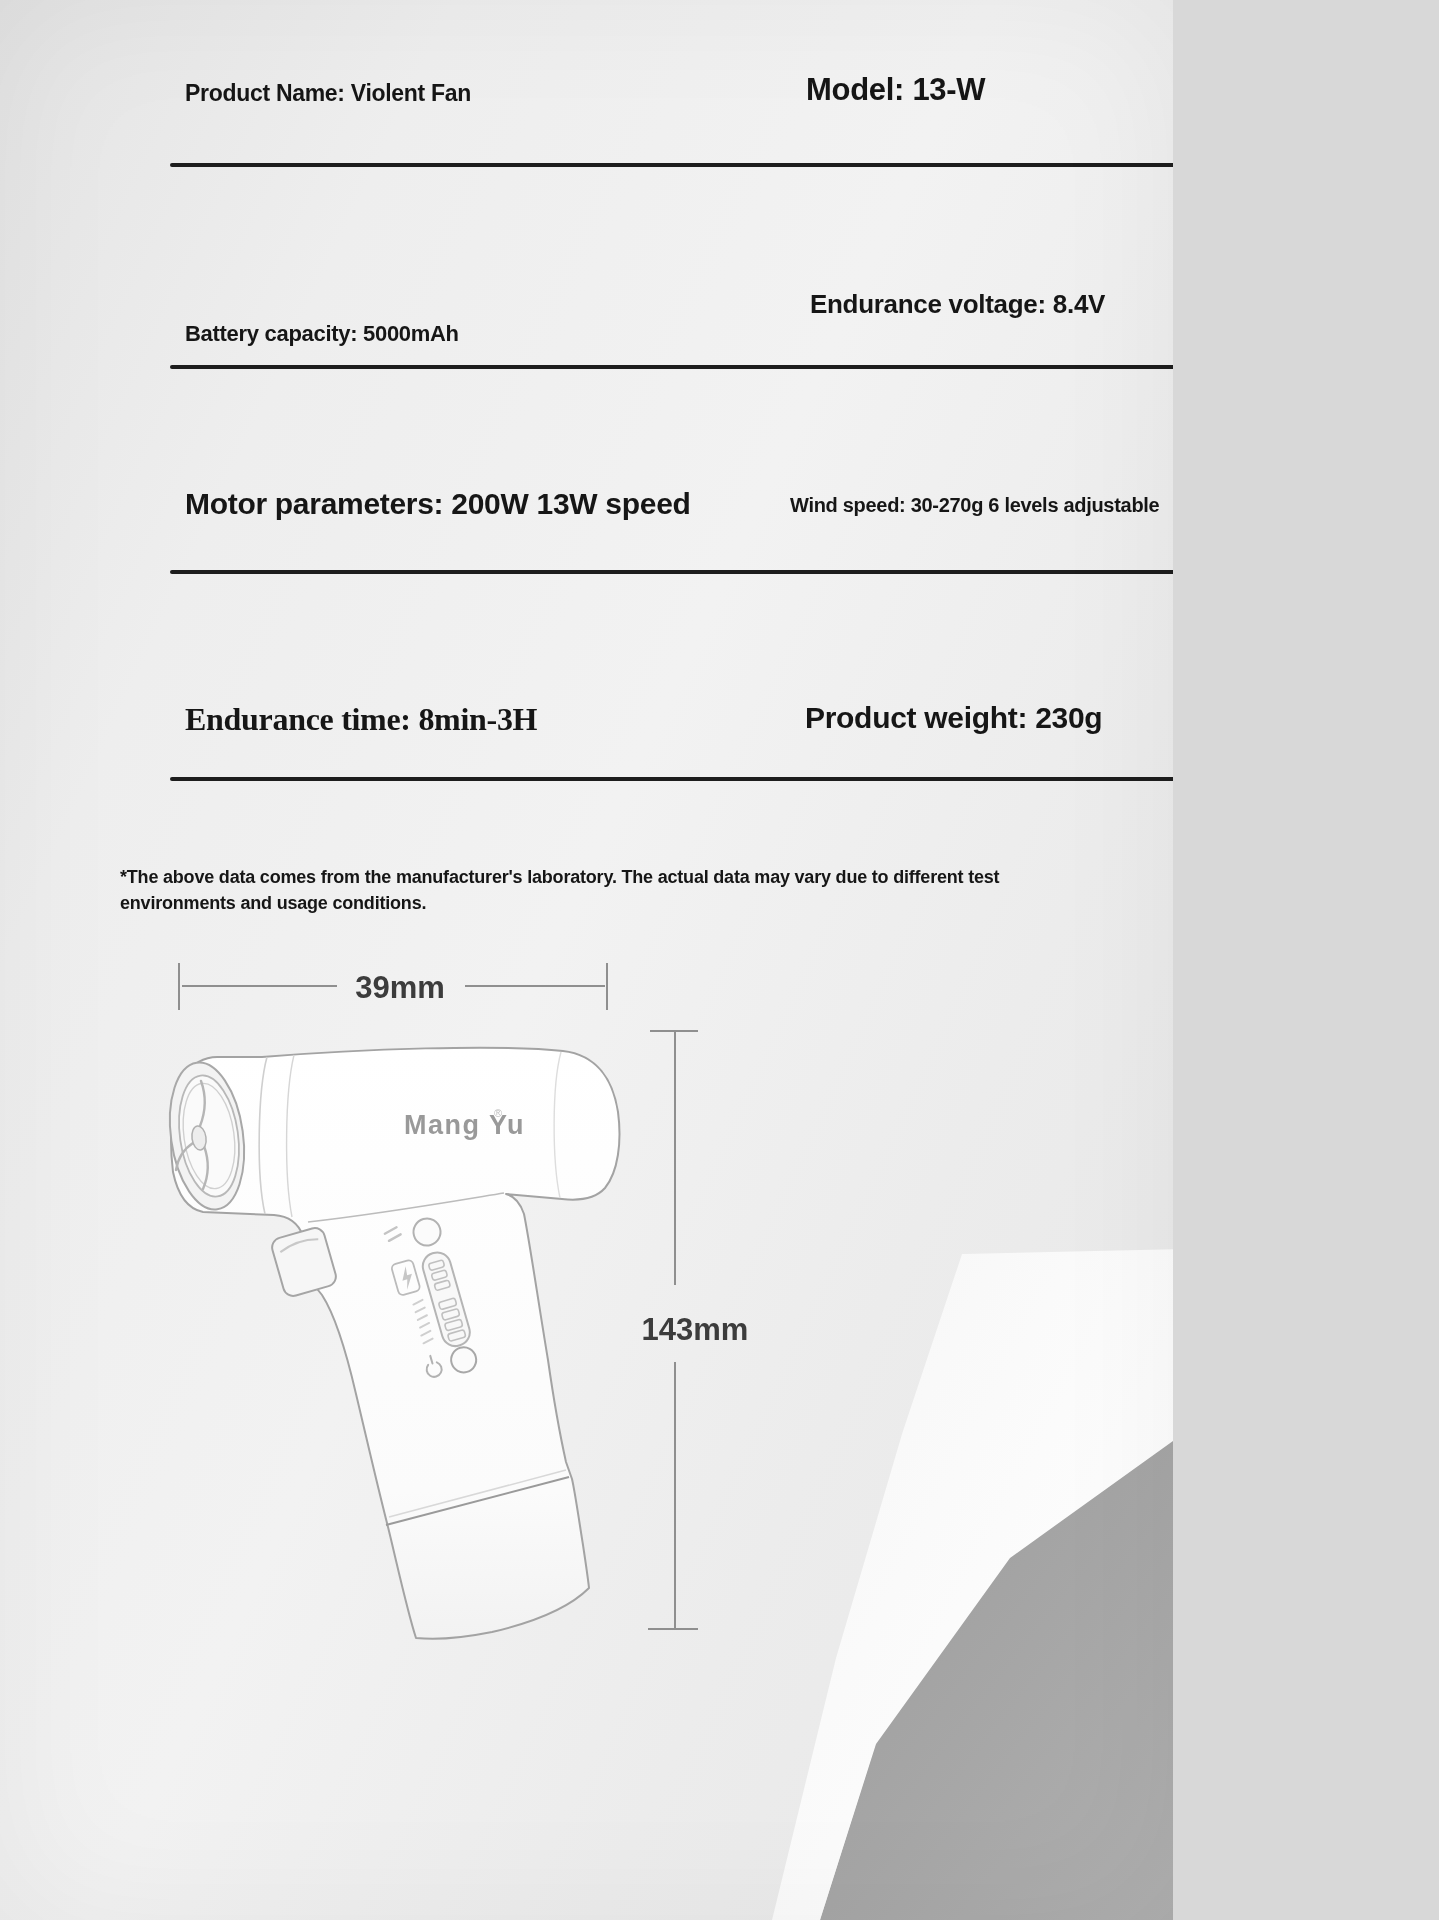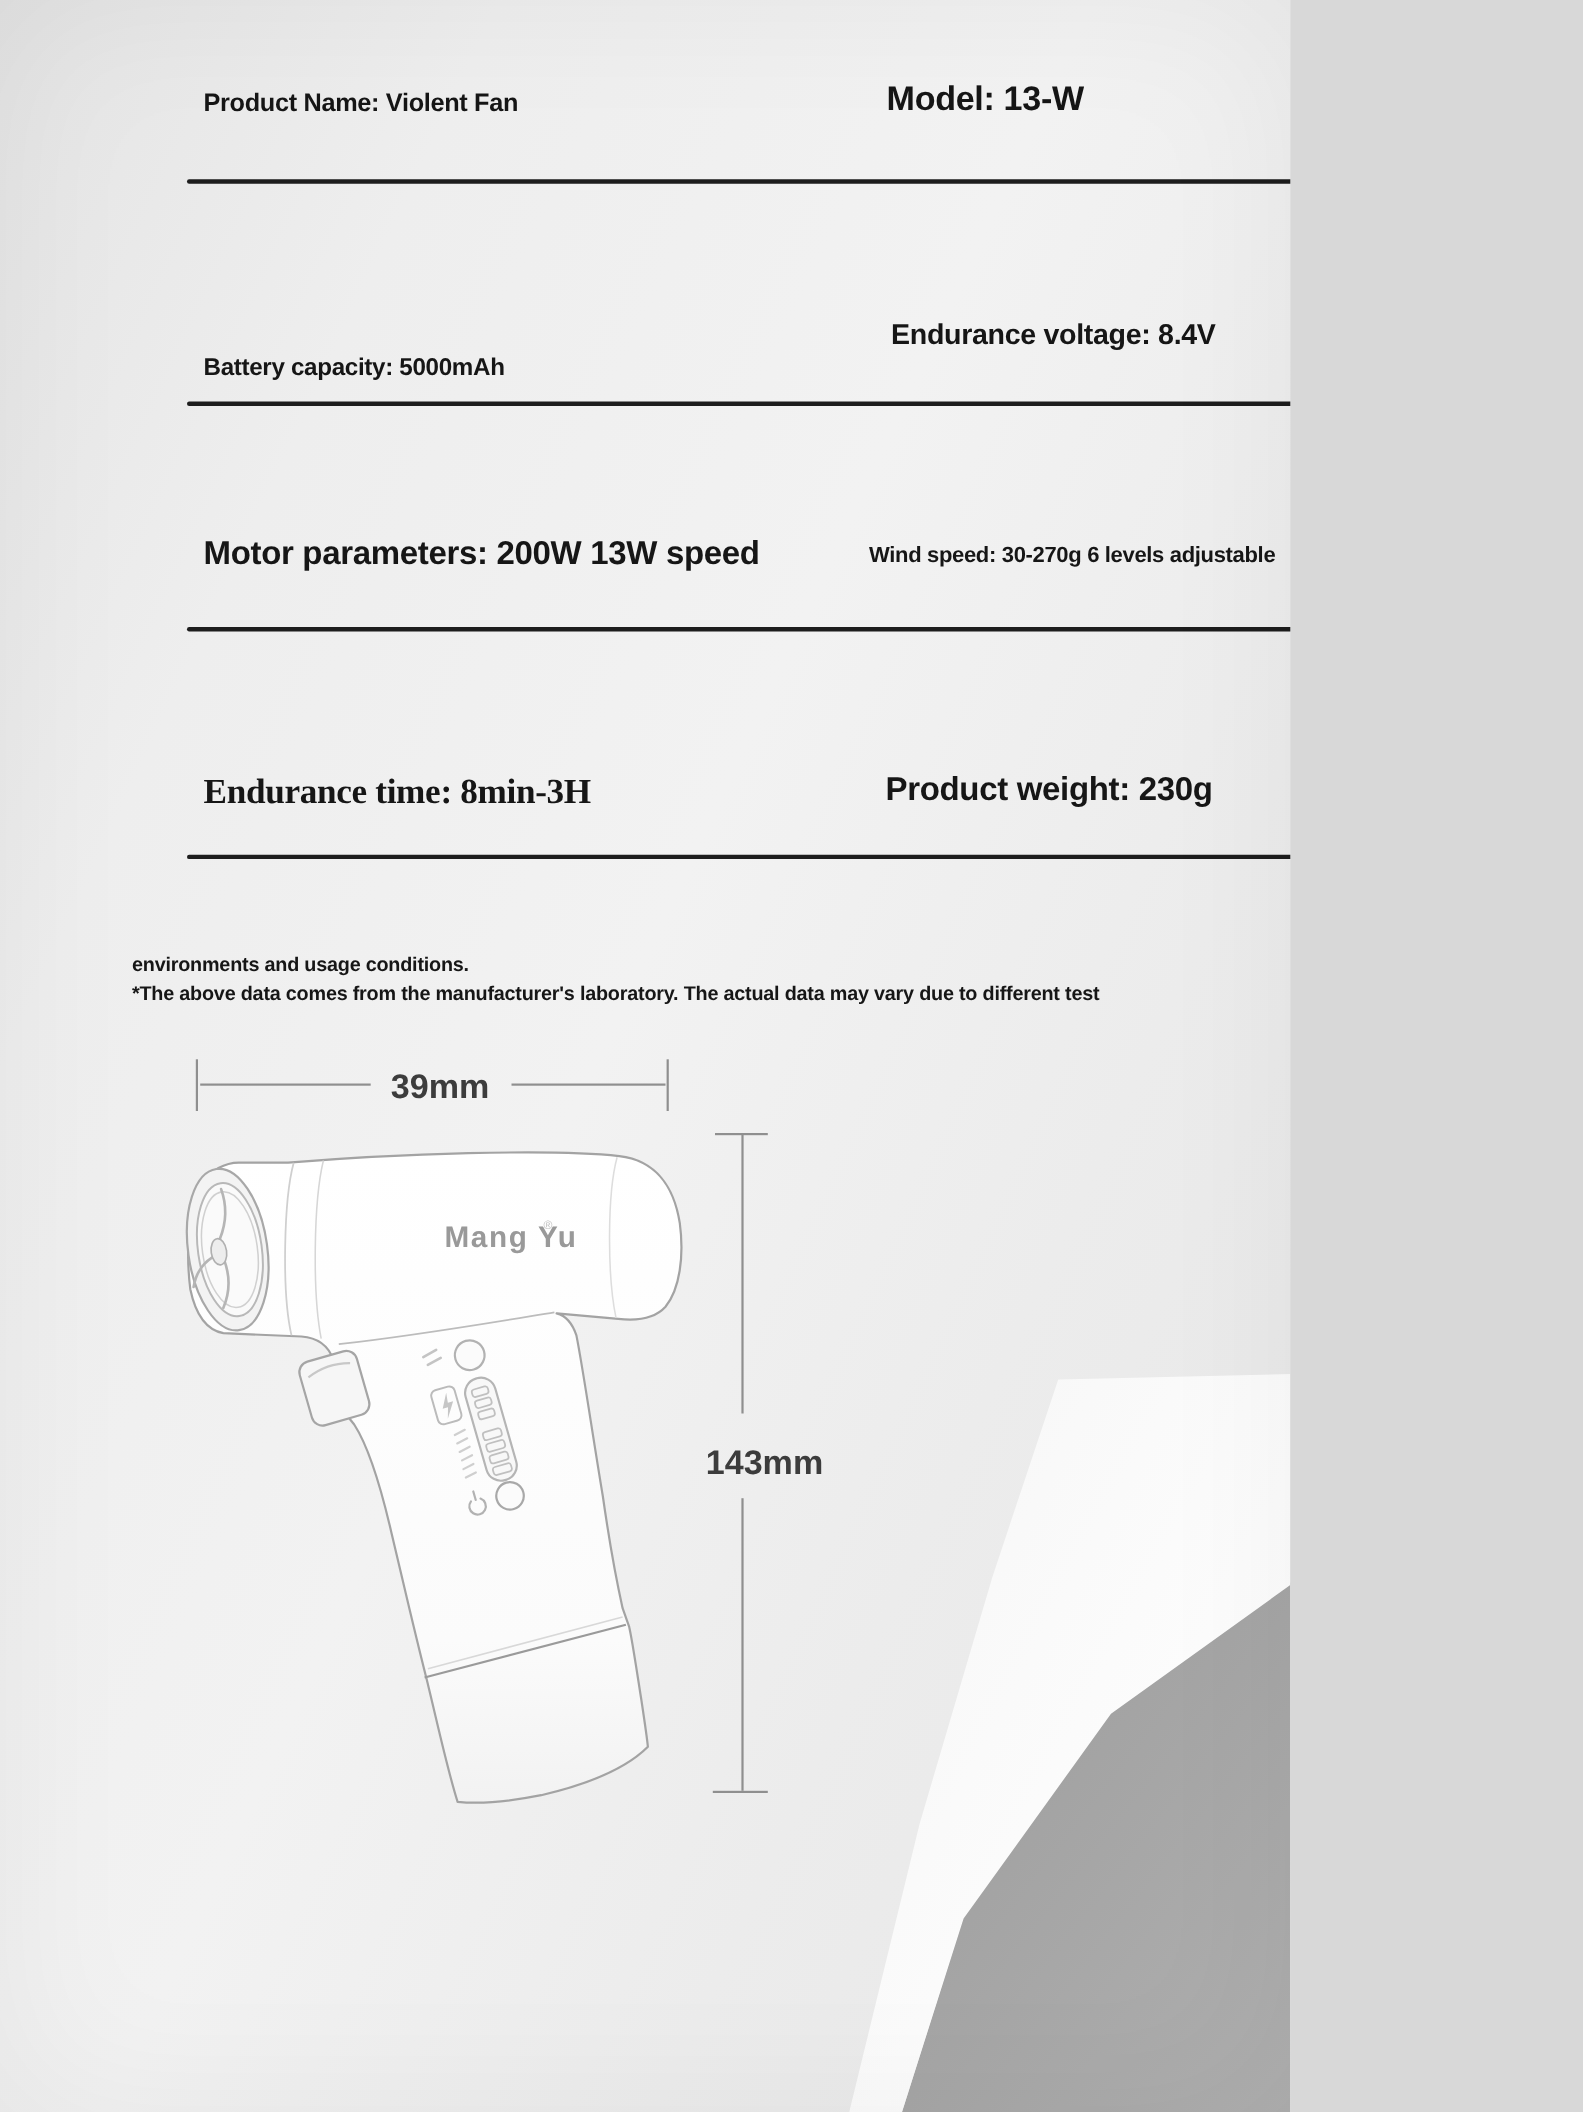--- a/index.html
+++ b/index.html
@@ -58,22 +58,22 @@
 
   <div class="ink t-motor">Motor parameters: 200W 13W speed</div>
   <div class="ink t-wind">Wind speed: 30-270g 6 levels adjustable</div>
   <div class="divider" style="top:570px"></div>
 
   <div class="ink t-endur">Endurance time: 8min-3H</div>
   <div class="ink t-weight">Product weight: 230g</div>
   <div class="divider" style="top:777px"></div>
 
   <div class="disclaimer">
+    <div>*The above data comes from the manufacturer's laboratory. The actual data may vary due to different test</div>
     <div>environments and usage conditions.</div>
-    <div>*The above data comes from the manufacturer's laboratory. The actual data may vary due to different test</div>
   </div>
 
   <div>
     <div class="dim" style="left:178px;top:963px;width:2px;height:47px"></div>
     <div class="dim" style="left:606px;top:963px;width:2px;height:47px"></div>
     <div class="dim" style="left:182px;top:985px;width:155px;height:2px"></div>
     <div class="dim" style="left:465px;top:985px;width:140px;height:2px"></div>
     <div class="dim-label" style="left:340px;top:970px;width:120px">39mm</div>
   </div>
 

